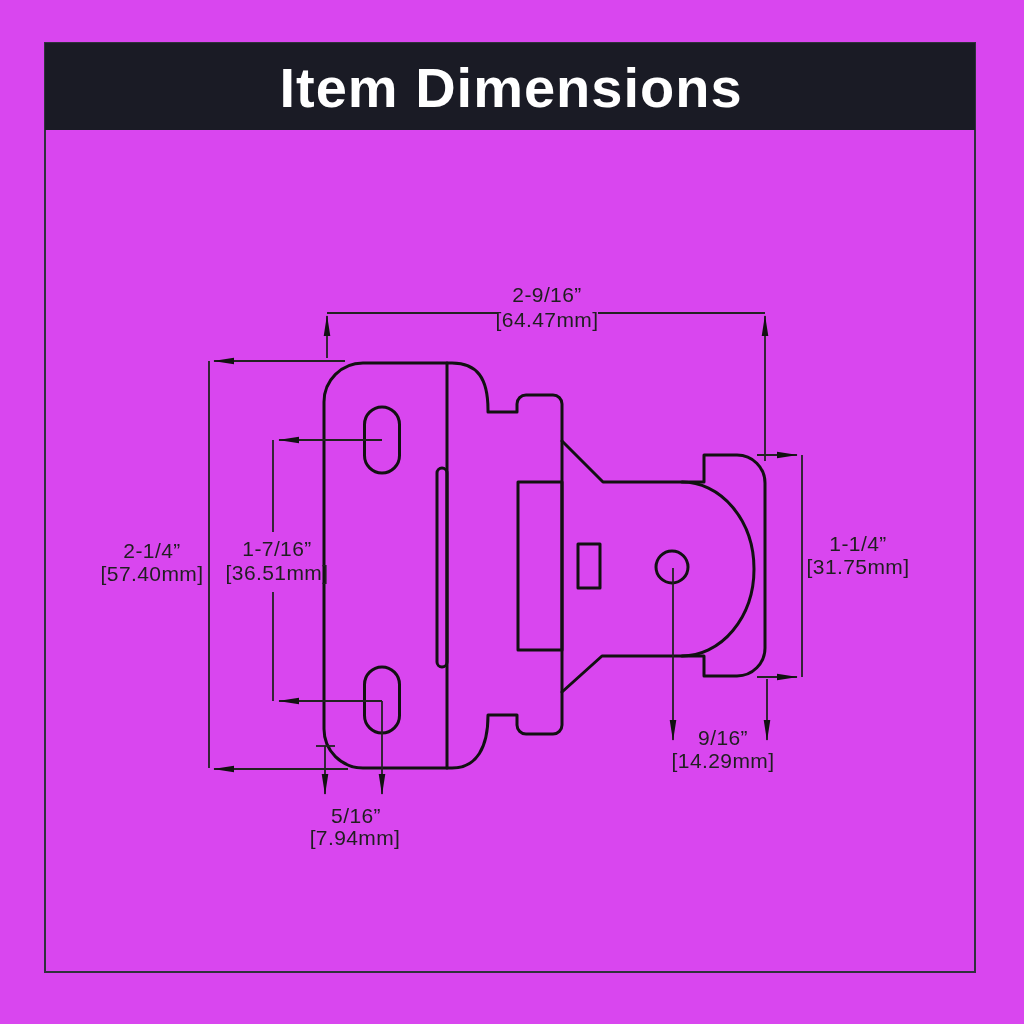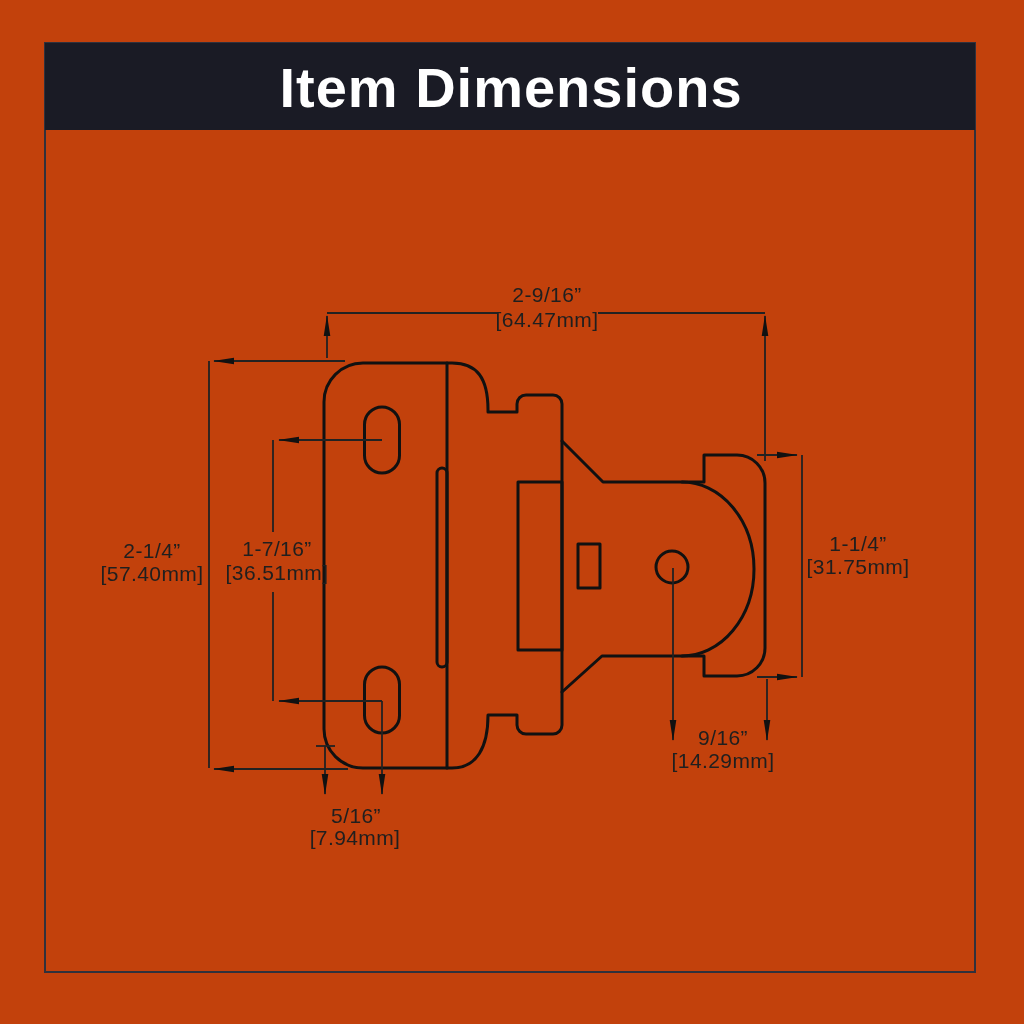--- a/index.html
+++ b/index.html
@@ -1,19 +1,19 @@
 <!DOCTYPE html>
 <html><head>
 <meta charset="utf-8">
 <style>
   html,body { margin:0; padding:0; background:#ffffff; }
   .page {
     position:relative;
     width:1024px; height:1024px;
-    background:#c2410c;
+    background:#d946ef;
     font-family:"Liberation Sans", sans-serif;
   }
   svg { position:absolute; left:0; top:0; }
   .obj  { fill:none; stroke:#111111; stroke-width:3; stroke-linejoin:round; stroke-linecap:round; }
   .dim  { fill:none; stroke:#222222; stroke-width:1.8; stroke-linecap:butt; }
   .dimtext {
     font-family:"Liberation Sans", sans-serif;
     font-size:21px;
     letter-spacing:0.4px;
     fill:#1f1f1f;

